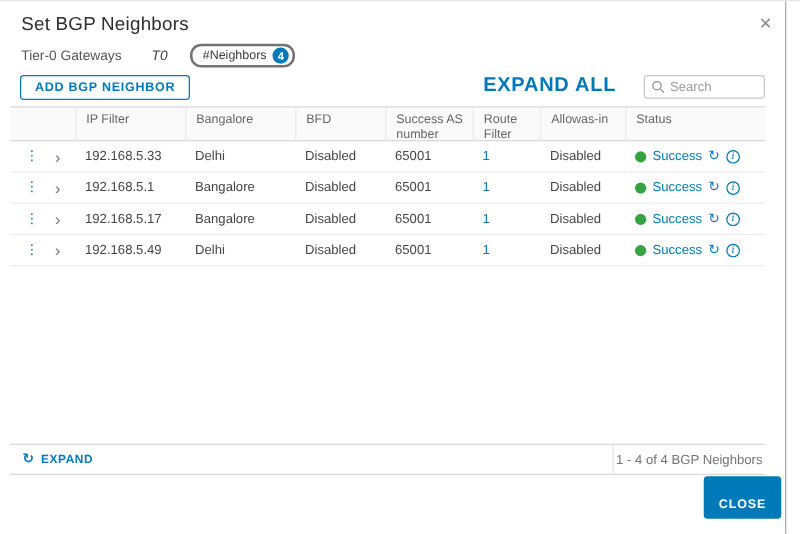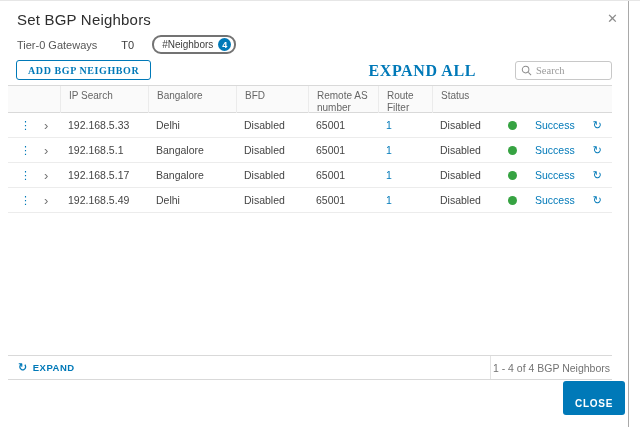--- a/index.html
+++ b/index.html
@@ -11,38 +11,38 @@
     background:#a9a9a9; }
 
   
   .dlg-title { position:absolute; top:10px; left:17px; font-size:15px;
     font-weight:500; color:#2e2e2e; letter-spacing:.2px; }
   .close-x { position:absolute; top:11px; right:22px; font-size:13px;
     color:#8c8c8c; cursor:pointer; line-height:1; }
 
   .subheader { position:absolute; top:34px; left:17px; display:flex;
     align-items:center; font-size:11px; color:#565656; }
-  .gw-name { margin-left:24px; color:#3c3c3c; }
+  .gw-name { margin-left:24px; color:#3c3c3c;font-style:italic; }
   .badge-pill { margin-left:18px; display:inline-flex; align-items:center;
     gap:5px; border:2px solid #737373; border-radius:9px; padding:1px 3px 1px 8px;
     font-size:10px; color:#3c3c3c; background:#fff; }
   .badge-count { display:inline-flex; align-items:center; justify-content:center;
     width:13px; height:13px; border-radius:50%; background:#0079b8; color:#fff;
     font-size:9px; font-weight:700; }
 
   
   .toolbar { position:absolute; top:59px; left:16px; right:28px; height:20px;
-    display:flex; align-items:flex-end;font-family:Liberation Serif, serif; }
+    display:flex; align-items:flex-start; }
   .btn-outline { height:20px; padding:0 11px; border:1px solid #0079b8;
     border-radius:3px; background:#fff; color:#0079b8; font-size:10px;
     font-weight:600; letter-spacing:.6px; cursor:pointer;
     font-family:inherit; }
   .link-action { margin-left:auto; color:#0079b8; font-size:16px; font-weight:600;
     letter-spacing:.6px; cursor:pointer; }
-  .searchbox { margin-left:39px; width:97px; height:19px; border:1px solid #c8c8c8;
+  .searchbox { margin-left:22px; width:97px; height:19px; border:1px solid #c8c8c8;
     border-radius:3px; display:flex; align-items:center; padding:0 5px; gap:4px;
     background:#fff; }
   .searchbox input { border:0; outline:none; width:70px; font-size:10.5px;
     color:#555; font-family:inherit; background:transparent; }
   .searchbox input::placeholder { color:#9a9a9a; }
 
   
   .datagrid { position:absolute; left:8px; top:84px; width:604px; height:295px;
     display:flex; flex-direction:column; border-bottom:1px solid #d9d9d9; }
   .grid-row { display:grid;
@@ -53,21 +53,21 @@
     border-left:1px solid #ebebeb; }
   .hcell.first { border-left:0; }
   .data-row { height:25px; border-bottom:1px solid #ececec; align-items:center; }
   .cell { font-size:10.5px; color:#454545; padding-left:8px; white-space:nowrap;
     overflow:hidden; }
   .actions-cell { display:flex; align-items:center; padding-left:12px; gap:13px; }
   .dots { color:#0079b8; font-size:11px; letter-spacing:0; cursor:pointer;
     line-height:1; }
   .chev { color:#727272; font-size:13px; cursor:pointer; line-height:1; }
   .link { color:#0079b8; cursor:pointer; }
-  .status-cell { display:flex; align-items:center; gap:18px; }
+  .status-cell { display:flex; align-items:center; gap:5px; }
   .dot-success { width:9px; height:9px; border-radius:50%; background:#36a342;
     flex:none; }
   .refresh-glyph { color:#0079b8; font-size:11px; cursor:pointer; line-height:1; }
   .info-circle { width:11px; height:11px; border:1px solid #0079b8;
     border-radius:50%; color:#0079b8; font-size:8px; display:inline-flex;
     align-items:center; justify-content:center; cursor:pointer;
     font-family:"DejaVu Serif",serif; font-style:italic; line-height:1; }
   .grid-filler { flex:1; }
 
   .grid-footer { height:24px; border-top:1px solid #d9d9d9; display:flex;
@@ -109,25 +109,26 @@
         <circle cx="5" cy="5" r="3.6" fill="none" stroke="#8c8c8c" stroke-width="1.1"></circle>
         <line x1="8" y1="8" x2="11" y2="11" stroke="#8c8c8c" stroke-width="1.1"></line>
       </svg>
       <input placeholder="Search" style="">
     </span>
   </div>
 
   <div class="datagrid">
     <div class="grid-row grid-head">
       <div class="hcell first"></div>
-      <div class="hcell">IP Search</div>
+      <div class="hcell">IP Filter</div>
       <div class="hcell">Bangalore</div>
       <div class="hcell">BFD</div>
-      <div class="hcell">Remote AS number</div>
+      <div class="hcell">Success AS number</div>
       <div class="hcell">Route Filter</div>
+      <div class="hcell">Allowas-in</div>
       <div class="hcell">Status</div>
     </div>
 
     <div id="rows-container">
         <div class="grid-row data-row">
         <div class="cell actions-cell">
           <span class="dots">⋮</span>
           <span class="chev">›</span>
         </div>
         <div class="cell">192.168.5.33</div>

